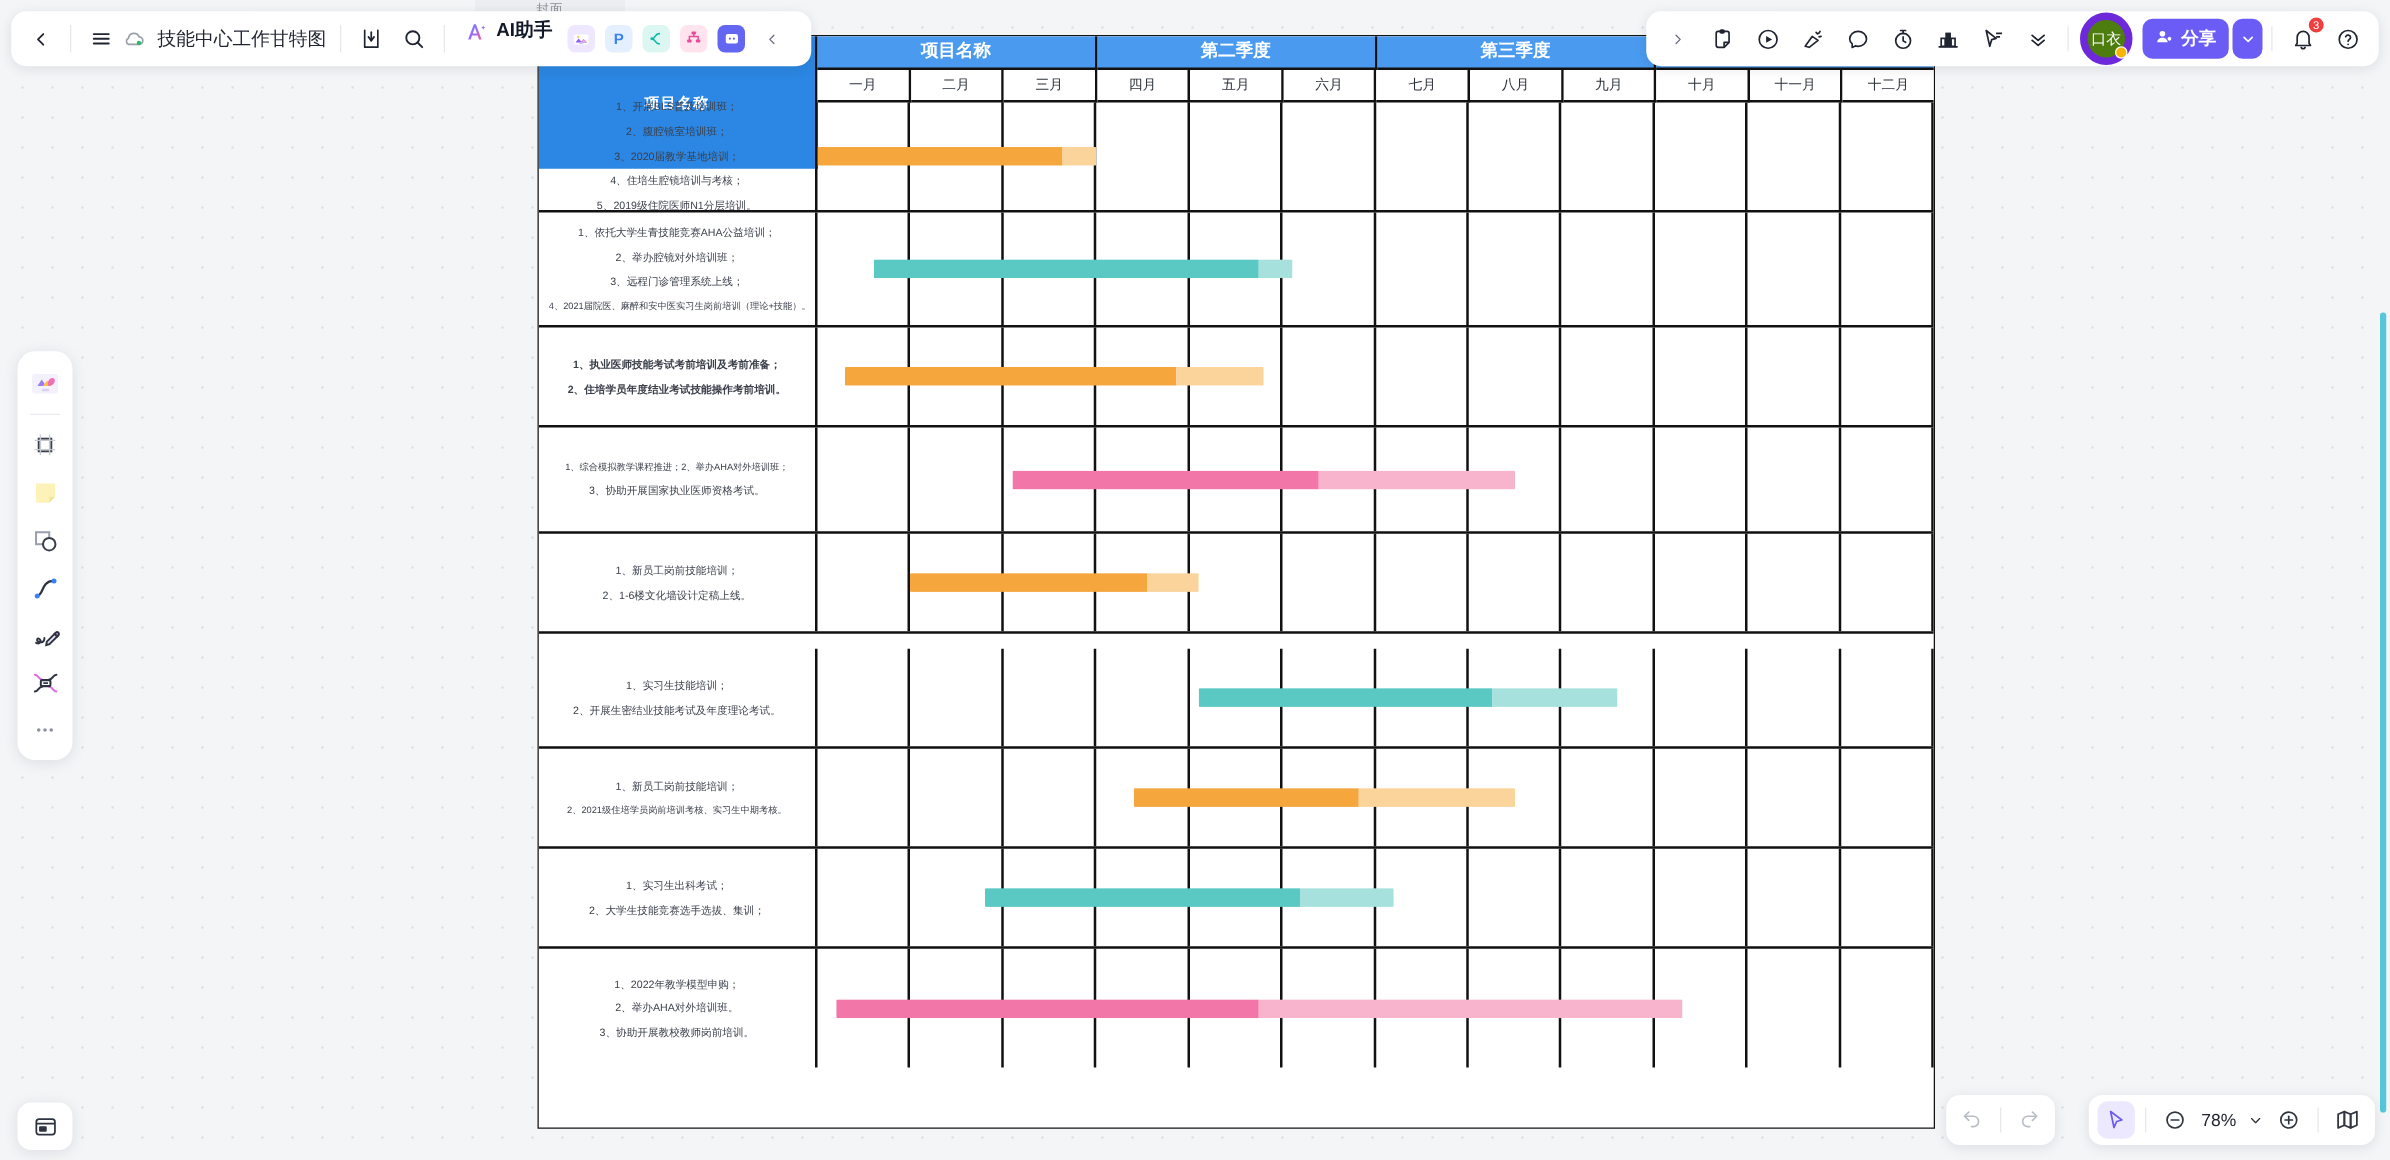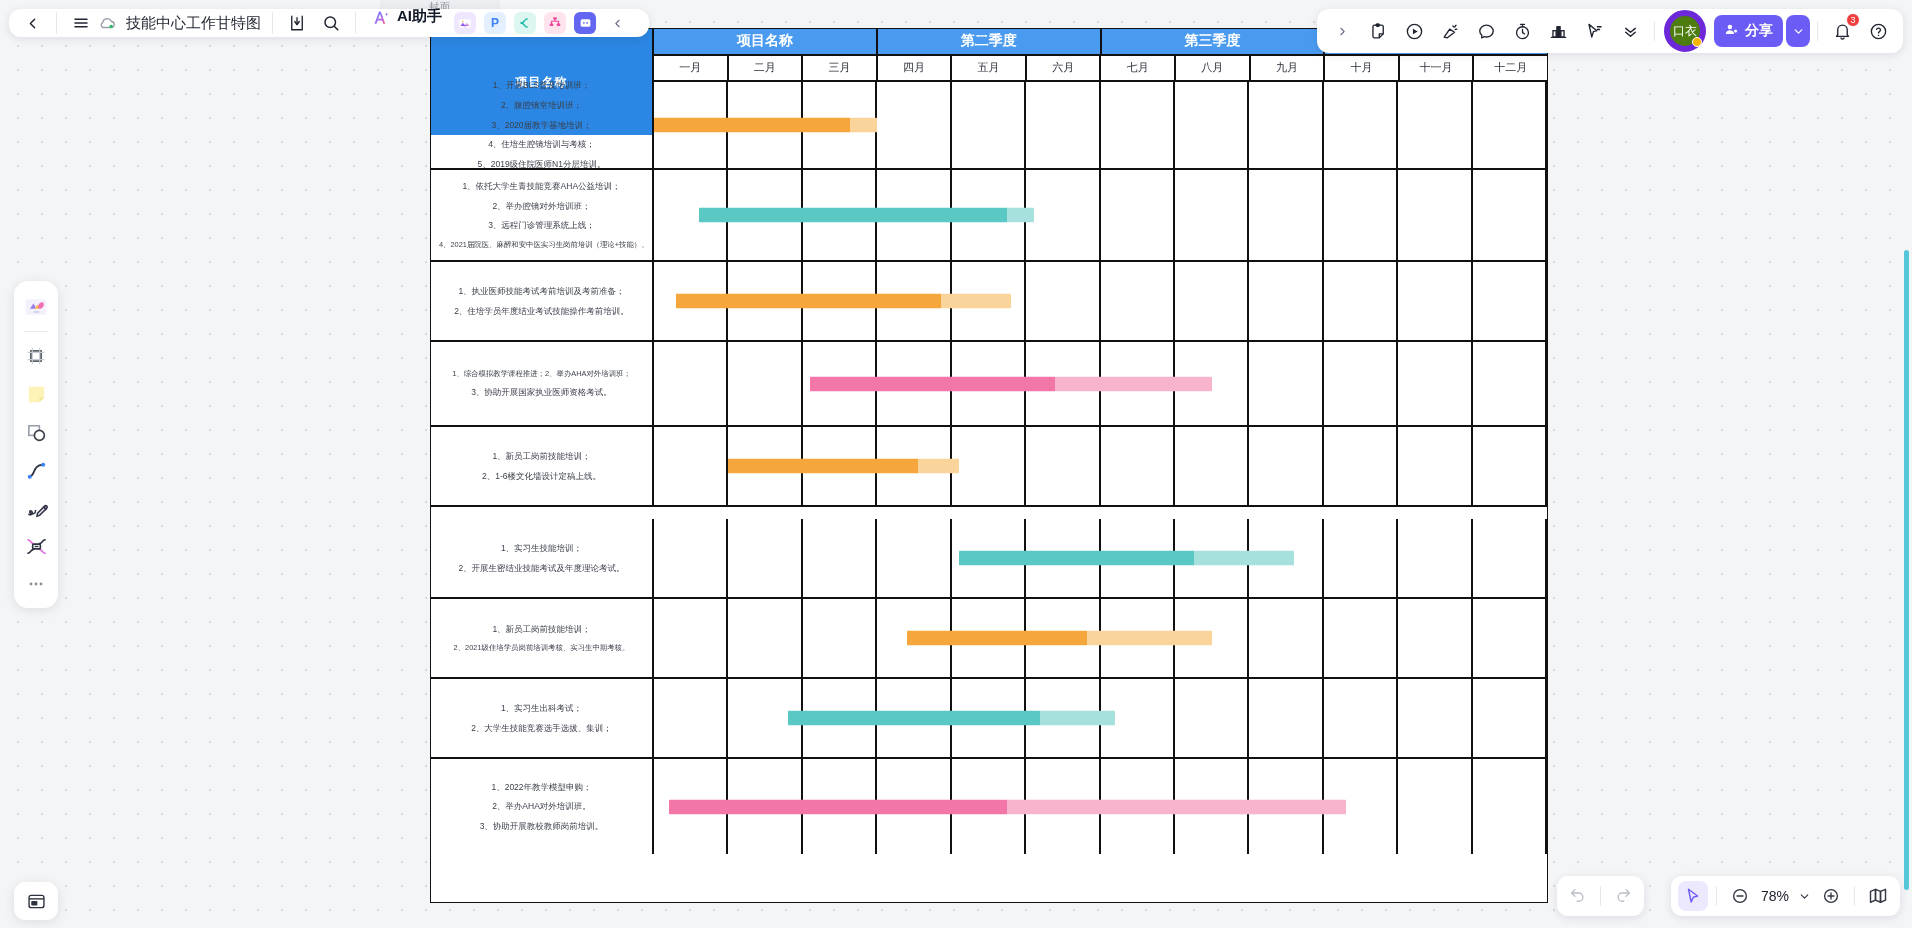--- a/index.html
+++ b/index.html
@@ -18,21 +18,21 @@
     background-position:6px 10px;
   }
   .page-label{
     position:absolute;left:380px;top:0px;width:120px;height:14px;
     text-align:center;font-size:10px;color:#8b8f98;letter-spacing:1px;
     background:#eceef1;
   }
 
   
   #topbar-left{
-    position:absolute;left:9px;top:9px;height:28px;width:640px;
+    position:absolute;left:9px;top:9px;height:44px;width:640px;
     background:#fff;border-radius:12px;
     box-shadow:0 2px 10px rgba(16,24,40,.10);
     display:flex;align-items:center;gap:0px;padding:4px 6px;
     box-sizing:border-box;z-index:40;
   }
   .tb-btn{
     width:34px;height:34px;border-radius:8px;display:flex;align-items:center;
     justify-content:center;cursor:pointer;color:#1f2430;flex:none;
   }
   .tb-sep{width:1px;height:22px;background:#e6e8ec;margin:0 7px;flex:none;}
@@ -264,21 +264,21 @@
           <div class="grid-col"></div>
           <div class="grid-col"></div>
           <div class="grid-col"></div>
           <div class="grid-col"></div>
           <div class="bar" style="left: 5%; width: 37.5%;">
             <div class="done" style="width: 92%; background: rgb(91, 201, 195);"></div>
             <div class="rest" style="width: 8%; background: rgb(167, 225, 221);"></div>
           </div>
         </div>
       </div>
-      <div class="g-row" style="height: 80px;">
+      <div class="g-row" style="height: 80px; font-weight: bold;">
         <div class="task-cell">
           <div class="task-line">1、执业医师技能考试考前培训及考前准备；</div>
           <div class="task-line">2、住培学员年度结业考试技能操作考前培训。</div>
         </div>
         <div class="bar-cell">
           <div class="grid-col"></div>
           <div class="grid-col"></div>
           <div class="grid-col"></div>
           <div class="grid-col"></div>
           <div class="grid-col"></div>

